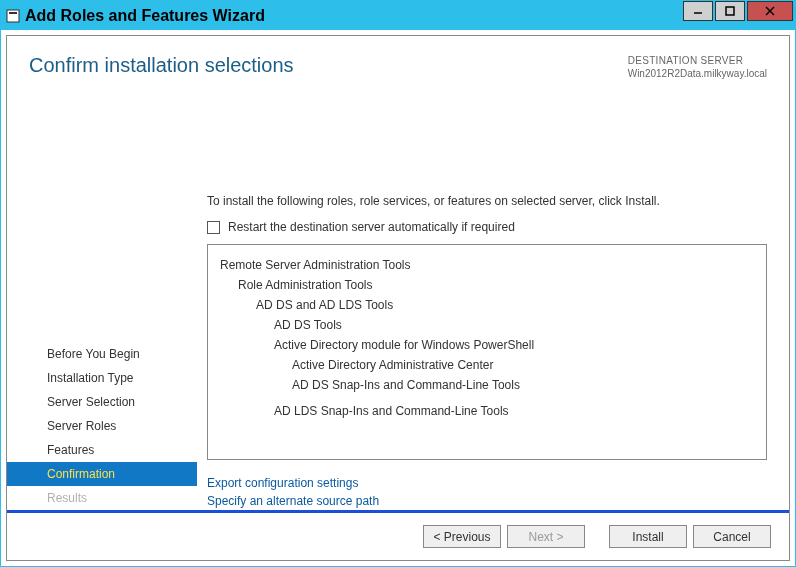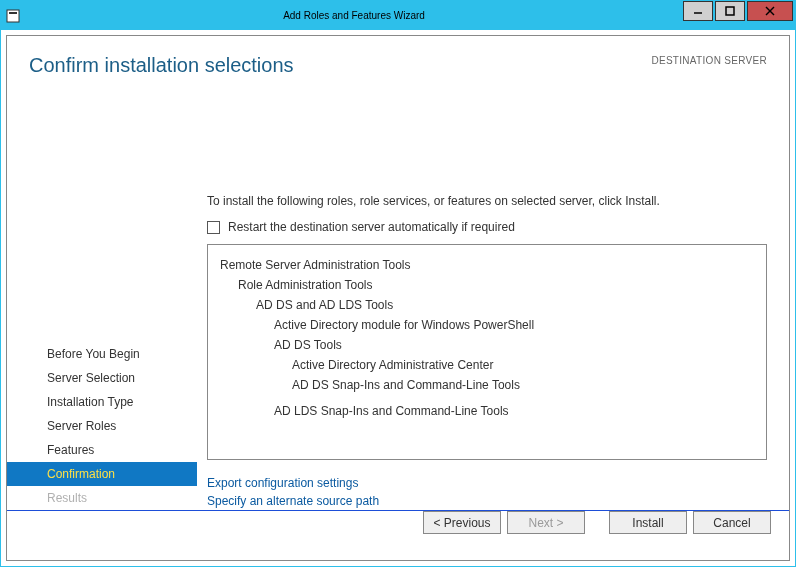--- a/index.html
+++ b/index.html
@@ -1,21 +1,21 @@
 <!DOCTYPE html>
 <html><head>
 <meta charset="utf-8">
 <style>
 * { box-sizing: border-box; margin: 0; padding: 0; }
 body { font-family: "Segoe UI", Tahoma, sans-serif; font-size: 12px; background: #fff; }
 .window { width: 796px; height: 567px; border: 1px solid #2dbfea; display: flex; flex-direction: column; }
 .titlebar { height: 29px; background: #2dbfea; display: flex; align-items: center; }
 .titlebar-icon { width: 24px; height: 100%; display: flex; align-items: center; justify-content: center; }
 .titlebar-icon svg { width: 14px; height: 14px; }
-.titlebar-title { flex: 1; text-align: center; font-size: 10px; color: #000; }
+.titlebar-title { flex: 1; font-size: 16px; color: #000; font-weight: bold; }
 .winbtns { display: flex; height: 100%; }
 .winbtn { width: 30px; height: 20px; border: 1px solid #333; background: #d0d0d0; display: flex; align-items: center; justify-content: center; margin-top: 0; margin-right: 2px; }
 .winbtn.close { width: 46px; background: #c75050; }
 .winbtn svg { width: 10px; height: 10px; }
 .client { flex: 1; background: #fff; padding: 0; display: flex; flex-direction: column; border: 1px solid #888; margin: 5px; }
 .header-row { display: flex; padding: 18px 22px 10px 22px; align-items: flex-start; gap: 44px; }
 .page-title { font-size: 20px; color: #1c5e87; font-weight: 400; flex: 1; }
 .dest { font-size: 10px; color: #666; line-height: 1.3; }
 .dest .label { letter-spacing: 0.3px; }
 .content-row { flex: 1; display: flex; padding: 0 16px 0 0; overflow: hidden; align-items: flex-end; }
@@ -30,21 +30,21 @@
 .cblabel { font-size: 12px; color: #333; }
 .note { font-size: 12px; color: #333; line-height: 1.35; margin-bottom: 10px; }
 .features-box { border: 1px solid #888; padding: 10px 12px; flex: 0 0 auto; height: 216px; font-size: 12px; color: #333; }
 .tree-line { padding: 3px 0; }
 .ind1 { padding-left: 18px; }
 .ind2 { padding-left: 36px; }
 .ind3 { padding-left: 54px; }
 .ind4 { padding-left: 72px; }
 .links { margin-top: 14px; }
 .link { color: #0b5aa0; font-size: 12px; padding: 2px 0; cursor: pointer; }
-.footer { height: 50px; border-top: 1px solid #1d4ed8; display: flex; align-items: flex-start; justify-content: flex-end; padding-right: 18px; gap: 6px; }
+.footer { height: 50px; border-top: 3px solid #1d4ed8; display: flex; align-items: center; justify-content: flex-end; padding-right: 18px; gap: 6px; }
 .btn { height: 23px; border: 1px solid #888; background: #efefef; font-size: 12px; color: #333; cursor: pointer; }
 .btn.nav { width: 78px; }
 .btn.act { width: 78px; margin-left: 18px; }
 .btn.cancel { width: 78px; }
 .btn.disabled { color: #9a9a9a; cursor: default; }
 </style>
 </head>
 <body>
 
 <div class="window">
@@ -74,49 +74,50 @@
           </svg>
         </div>
     </div>
   </div>
 
   <div class="client">
     <div class="header-row">
       <div class="page-title">Confirm installation selections</div>
       <div class="dest">
         <div class="label">DESTINATION SERVER</div>
+        <div>Win2012R2Data.milkyway.local</div>
       </div>
     </div>
 
     <div class="content-row">
       <div class="sidebar">
         <div class="step">Before You Begin</div>
+        <div class="step">Installation Type</div>
         <div class="step">Server Selection</div>
-        <div class="step">Installation Type</div>
         <div class="step">Server Roles</div>
         <div class="step">Features</div>
         <div class="step active">Confirmation</div>
         <div class="step disabled">Results</div>
       </div>
 
       <div class="main">
         <div class="intro">To install the following roles, role services, or features on selected server, click Install.</div>
 
         <div class="cbrow">
           <div class="cb"></div>
           <div class="cblabel">Restart the destination server automatically if required</div>
         </div>
 
 
         <div class="features-box">
           <div class="tree-line">Remote Server Administration Tools</div>
           <div class="tree-line ind1">Role Administration Tools</div>
           <div class="tree-line ind2">AD DS and AD LDS Tools</div>
+          <div class="tree-line ind3">AD DS Tools</div>
           <div class="tree-line ind3">Active Directory module for Windows PowerShell</div>
-          <div class="tree-line ind3">AD DS Tools</div>
           <div class="tree-line ind4">Active Directory Administrative Center</div>
           <div class="tree-line ind4">AD DS Snap-Ins and Command-Line Tools</div>
           <div class="tree-line ind3" style="margin-top:6px">AD LDS Snap-Ins and Command-Line Tools</div>
         </div>
 
         <div class="links">
           <div class="link">Export configuration settings</div>
           <div class="link">Specify an alternate source path</div>
         </div>
       </div>

